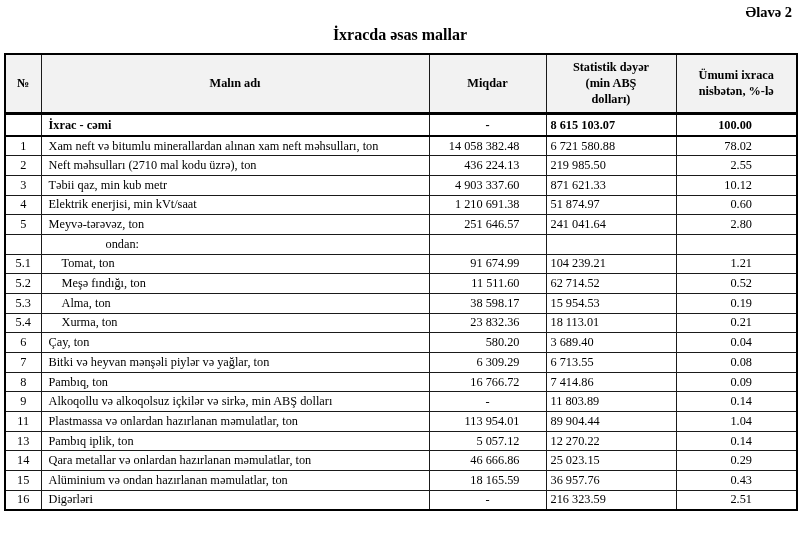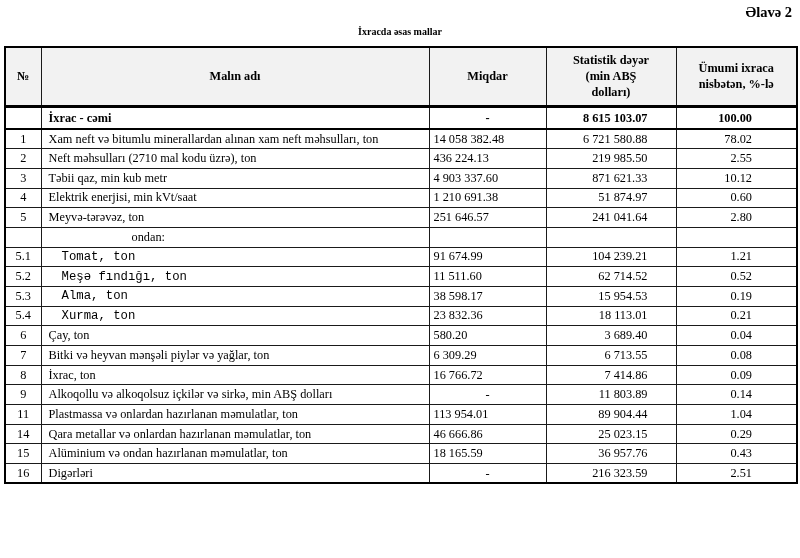--- a/index.html
+++ b/index.html
@@ -21,21 +21,21 @@
   .appendix {
     text-align: right;
     font-weight: bold;
     font-size: 14.5px;
     padding-right: 4px;
     line-height: 1.1;
   }
   .title {
     text-align: center;
     font-weight: bold;
-    font-size: 10px;
+    font-size: 16px;
     margin: 5px 0 9px 0;
   }
   table {
     width: 792px;
     border-collapse: collapse;
     table-layout: fixed;
     border: 2px solid #000;
   }
   th, td {
     border: 1px solid #1a1a1a;
@@ -60,24 +60,24 @@
     padding: 0 4px;
   }
   tr.total-row td {
     font-weight: bold;
     height: 22px;
     border-bottom: 2.5px solid #000;
     margin-top: 44px;
   }
   .cell-no    { text-align: center; }
   .cell-name  { text-align: left; padding-left: 7px; }
-  .cell-name.indent { padding-left: 20px; font-family: Liberation Mono, monospace; }
-  .cell-name.group  { padding-left: 90px; }
-  .cell-qty   { padding-right: 26px; }
-  .cell-val   { text-align: right; padding-right: 28px; }
+  .cell-name.indent { padding-left: 20px; }
+  .cell-name.group  { padding-left: 64px; }
+  .cell-qty   { text-align: right; padding-right: 26px; }
+  .cell-val   { text-align: left; padding-right: 28px; }
   .cell-share { text-align: right; padding-right: 44px; }
   .dash { text-align: center !important; padding-right: 4px !important; }
 </style>
 </head>
 <body>
 
 <div class="page">
 
   <div class="appendix">Əlavə 2</div>
 
@@ -190,40 +190,47 @@
         </tr>
         <tr>
           <td class="cell-no">7</td>
           <td class="cell-name">Bitki və heyvan mənşəli piylər və yağlar, ton</td>
           <td class="cell-qty">6 309.29</td>
           <td class="cell-val">6 713.55</td>
           <td class="cell-share">0.08</td>
         </tr>
         <tr>
           <td class="cell-no">8</td>
-          <td class="cell-name">İxrac, ton</td>
+          <td class="cell-name">Pambıq, ton</td>
           <td class="cell-qty">16 766.72</td>
           <td class="cell-val">7 414.86</td>
           <td class="cell-share">0.09</td>
         </tr>
         <tr>
           <td class="cell-no">9</td>
           <td class="cell-name">Alkoqollu və alkoqolsuz içkilər və sirkə, min ABŞ dolları</td>
           <td class="cell-qty dash">-</td>
           <td class="cell-val">11 803.89</td>
           <td class="cell-share">0.14</td>
         </tr>
         <tr>
           <td class="cell-no">11</td>
           <td class="cell-name">Plastmassa və onlardan hazırlanan məmulatlar, ton</td>
           <td class="cell-qty">113 954.01</td>
           <td class="cell-val">89 904.44</td>
           <td class="cell-share">1.04</td>
         </tr>
         <tr>
+          <td class="cell-no">13</td>
+          <td class="cell-name">Pambıq iplik, ton</td>
+          <td class="cell-qty">5 057.12</td>
+          <td class="cell-val">12 270.22</td>
+          <td class="cell-share">0.14</td>
+        </tr>
+        <tr>
           <td class="cell-no">14</td>
           <td class="cell-name">Qara metallar və onlardan hazırlanan məmulatlar, ton</td>
           <td class="cell-qty">46 666.86</td>
           <td class="cell-val">25 023.15</td>
           <td class="cell-share">0.29</td>
         </tr>
         <tr>
           <td class="cell-no">15</td>
           <td class="cell-name">Alüminium və ondan hazırlanan məmulatlar, ton</td>
           <td class="cell-qty">18 165.59</td>

